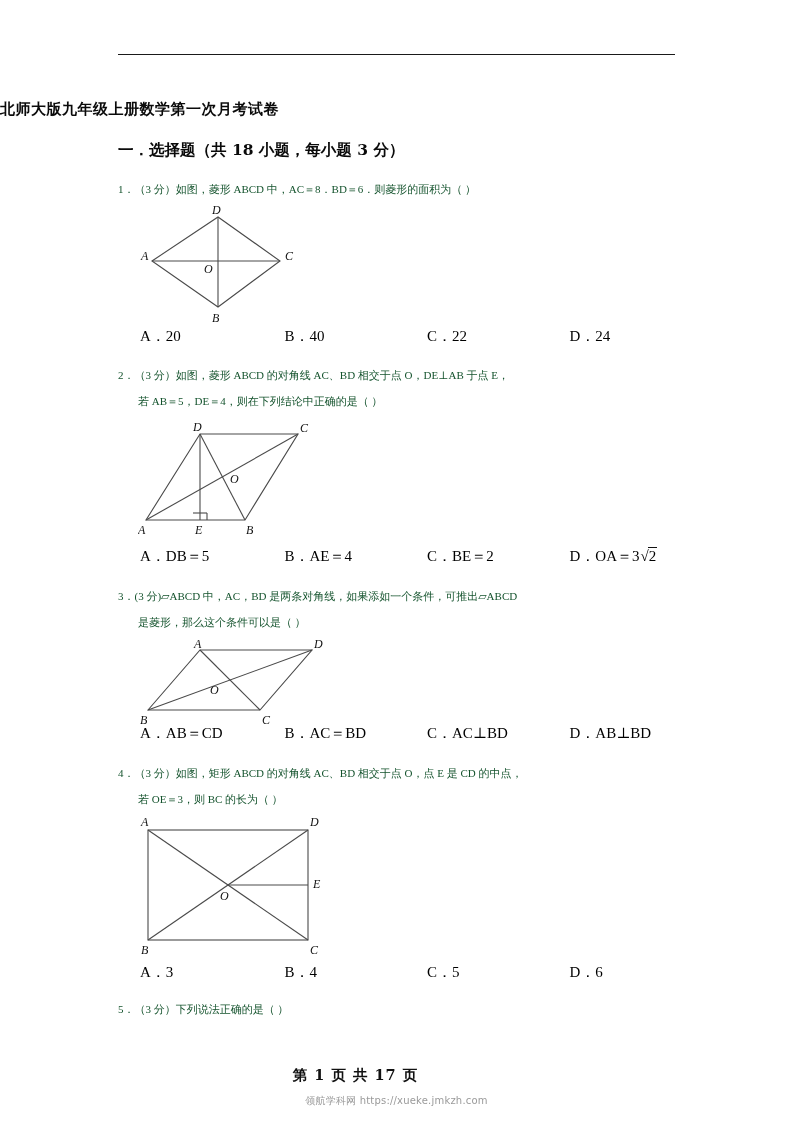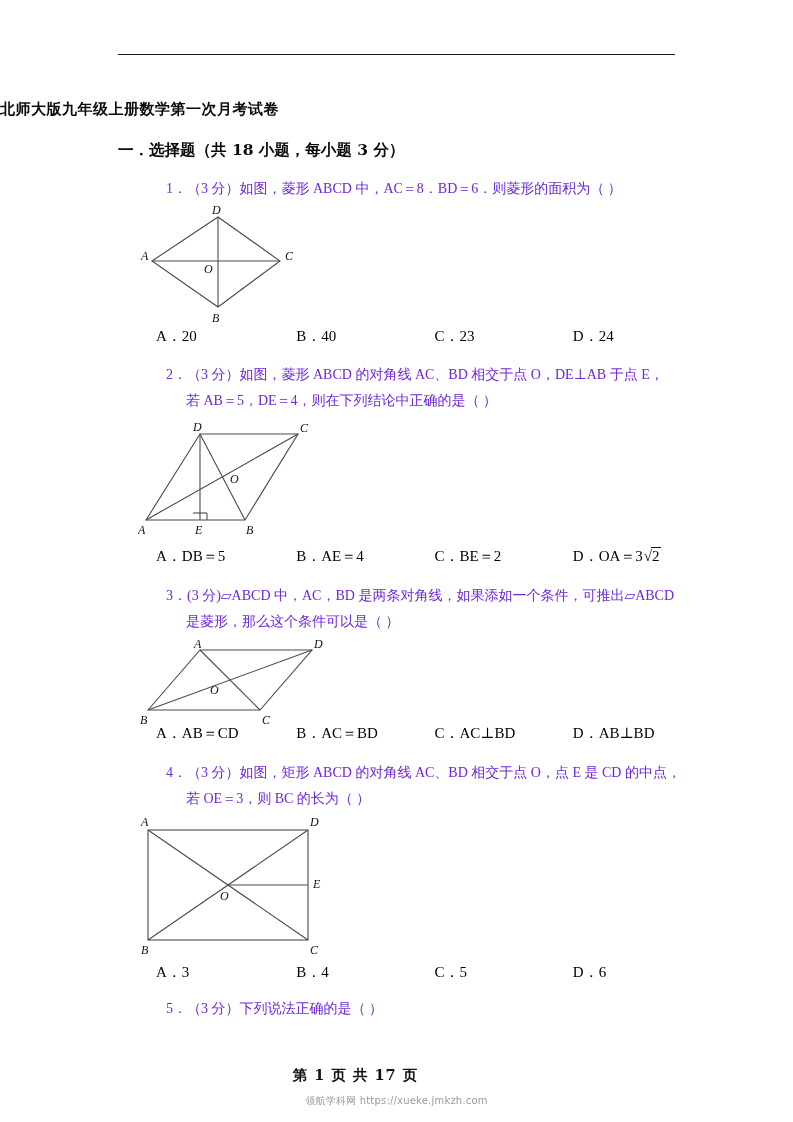--- a/index.html
+++ b/index.html
@@ -46,38 +46,37 @@
     top: 140px;
     font-family: "DejaVu Serif", "Liberation Serif", serif;
     font-weight: bold;
     font-size: 15.5px;
     color: #0a0a0a;
   }
   .q {
     position: absolute;
     left: 118px;
     width: 560px;
-    font-size: 14px;
+    font-size: 11px;
     line-height: 26px;
-    color: #6d28d9;
-    margin-left: 48px;
+    color: #14532d;
   }
   .q .ln { display: block; white-space: nowrap; }
   .q .ln.indent { padding-left: 20px; }
   .opts {
     position: absolute;
     left: 140px;
     width: 545px;
     font-size: 15px;
     display: flex;
   }
   .opts .opt {
     display: block;
   }
-  .opt-a { width: 150px; margin-left: 16px; }
+  .opt-a { width: 150px; }
   .opt-b { width: 148px; }
   .opt-c { width: 148px; }
   .opt-d { width: 120px; }
   .sqrt-wrap {
     display: inline-block;
     position: relative;
     padding-left: 1px;
   }
   .sqrt-sym { font-size: 15px; }
   .radicand {
@@ -145,21 +144,21 @@
       <text class="lbl" x="72" y="119">B</text>
       <text class="lbl" x="145" y="57">C</text>
       <text class="lbl" x="72" y="11">D</text>
       <text class="lbl" x="64" y="70">O</text>
     </svg>
   </div>
 
   <div class="opts" style="top:327px;">
     <span class="opt opt-a">A．20</span>
     <span class="opt opt-b">B．40</span>
-    <span class="opt opt-c">C．23</span>
+    <span class="opt opt-c">C．22</span>
     <span class="opt opt-d">D．24</span>
   </div>
 
   <div class="q" style="top:362px;">
     <span class="ln">2．（3 分）如图，菱形 ABCD 的对角线 AC、BD 相交于点 O，DE⊥AB 于点 E，</span>
     <span class="ln indent">若 AB＝5，DE＝4，则在下列结论中正确的是（       ）</span>
   </div>
 
   <div class="fig" style="left:138px; top:420px;">
     <svg width="175" height="118" viewBox="0 0 175 118">

